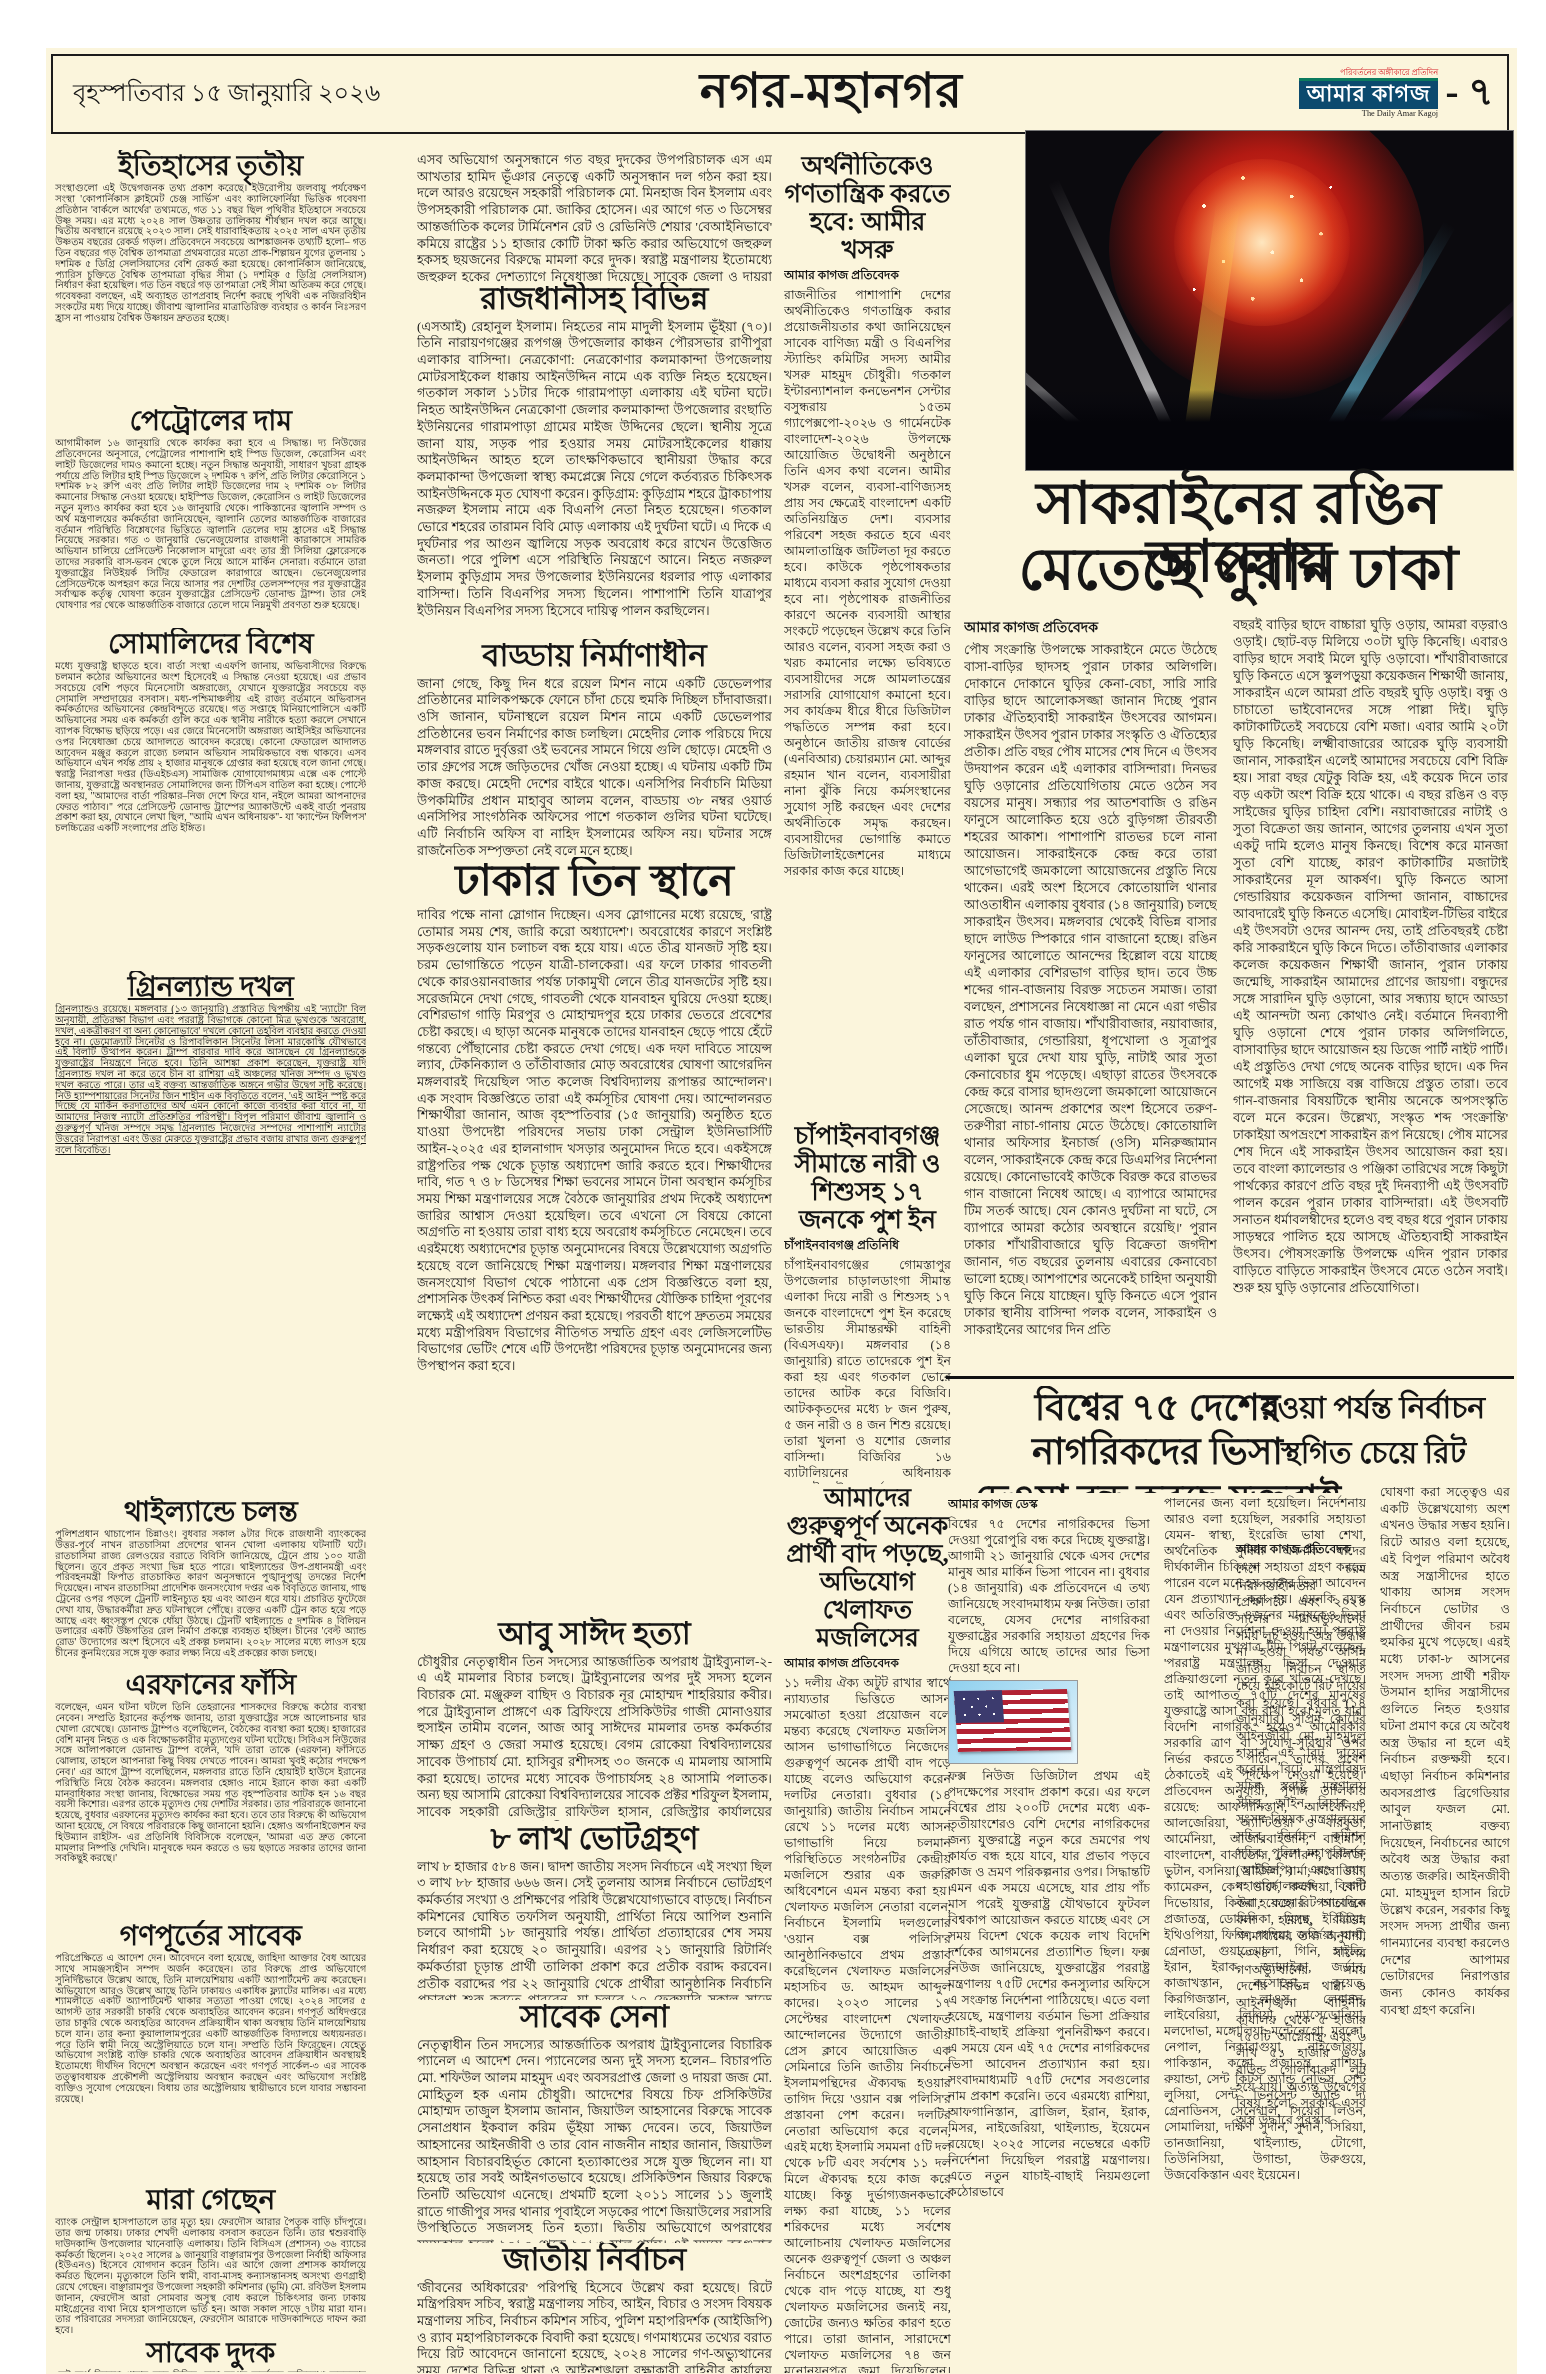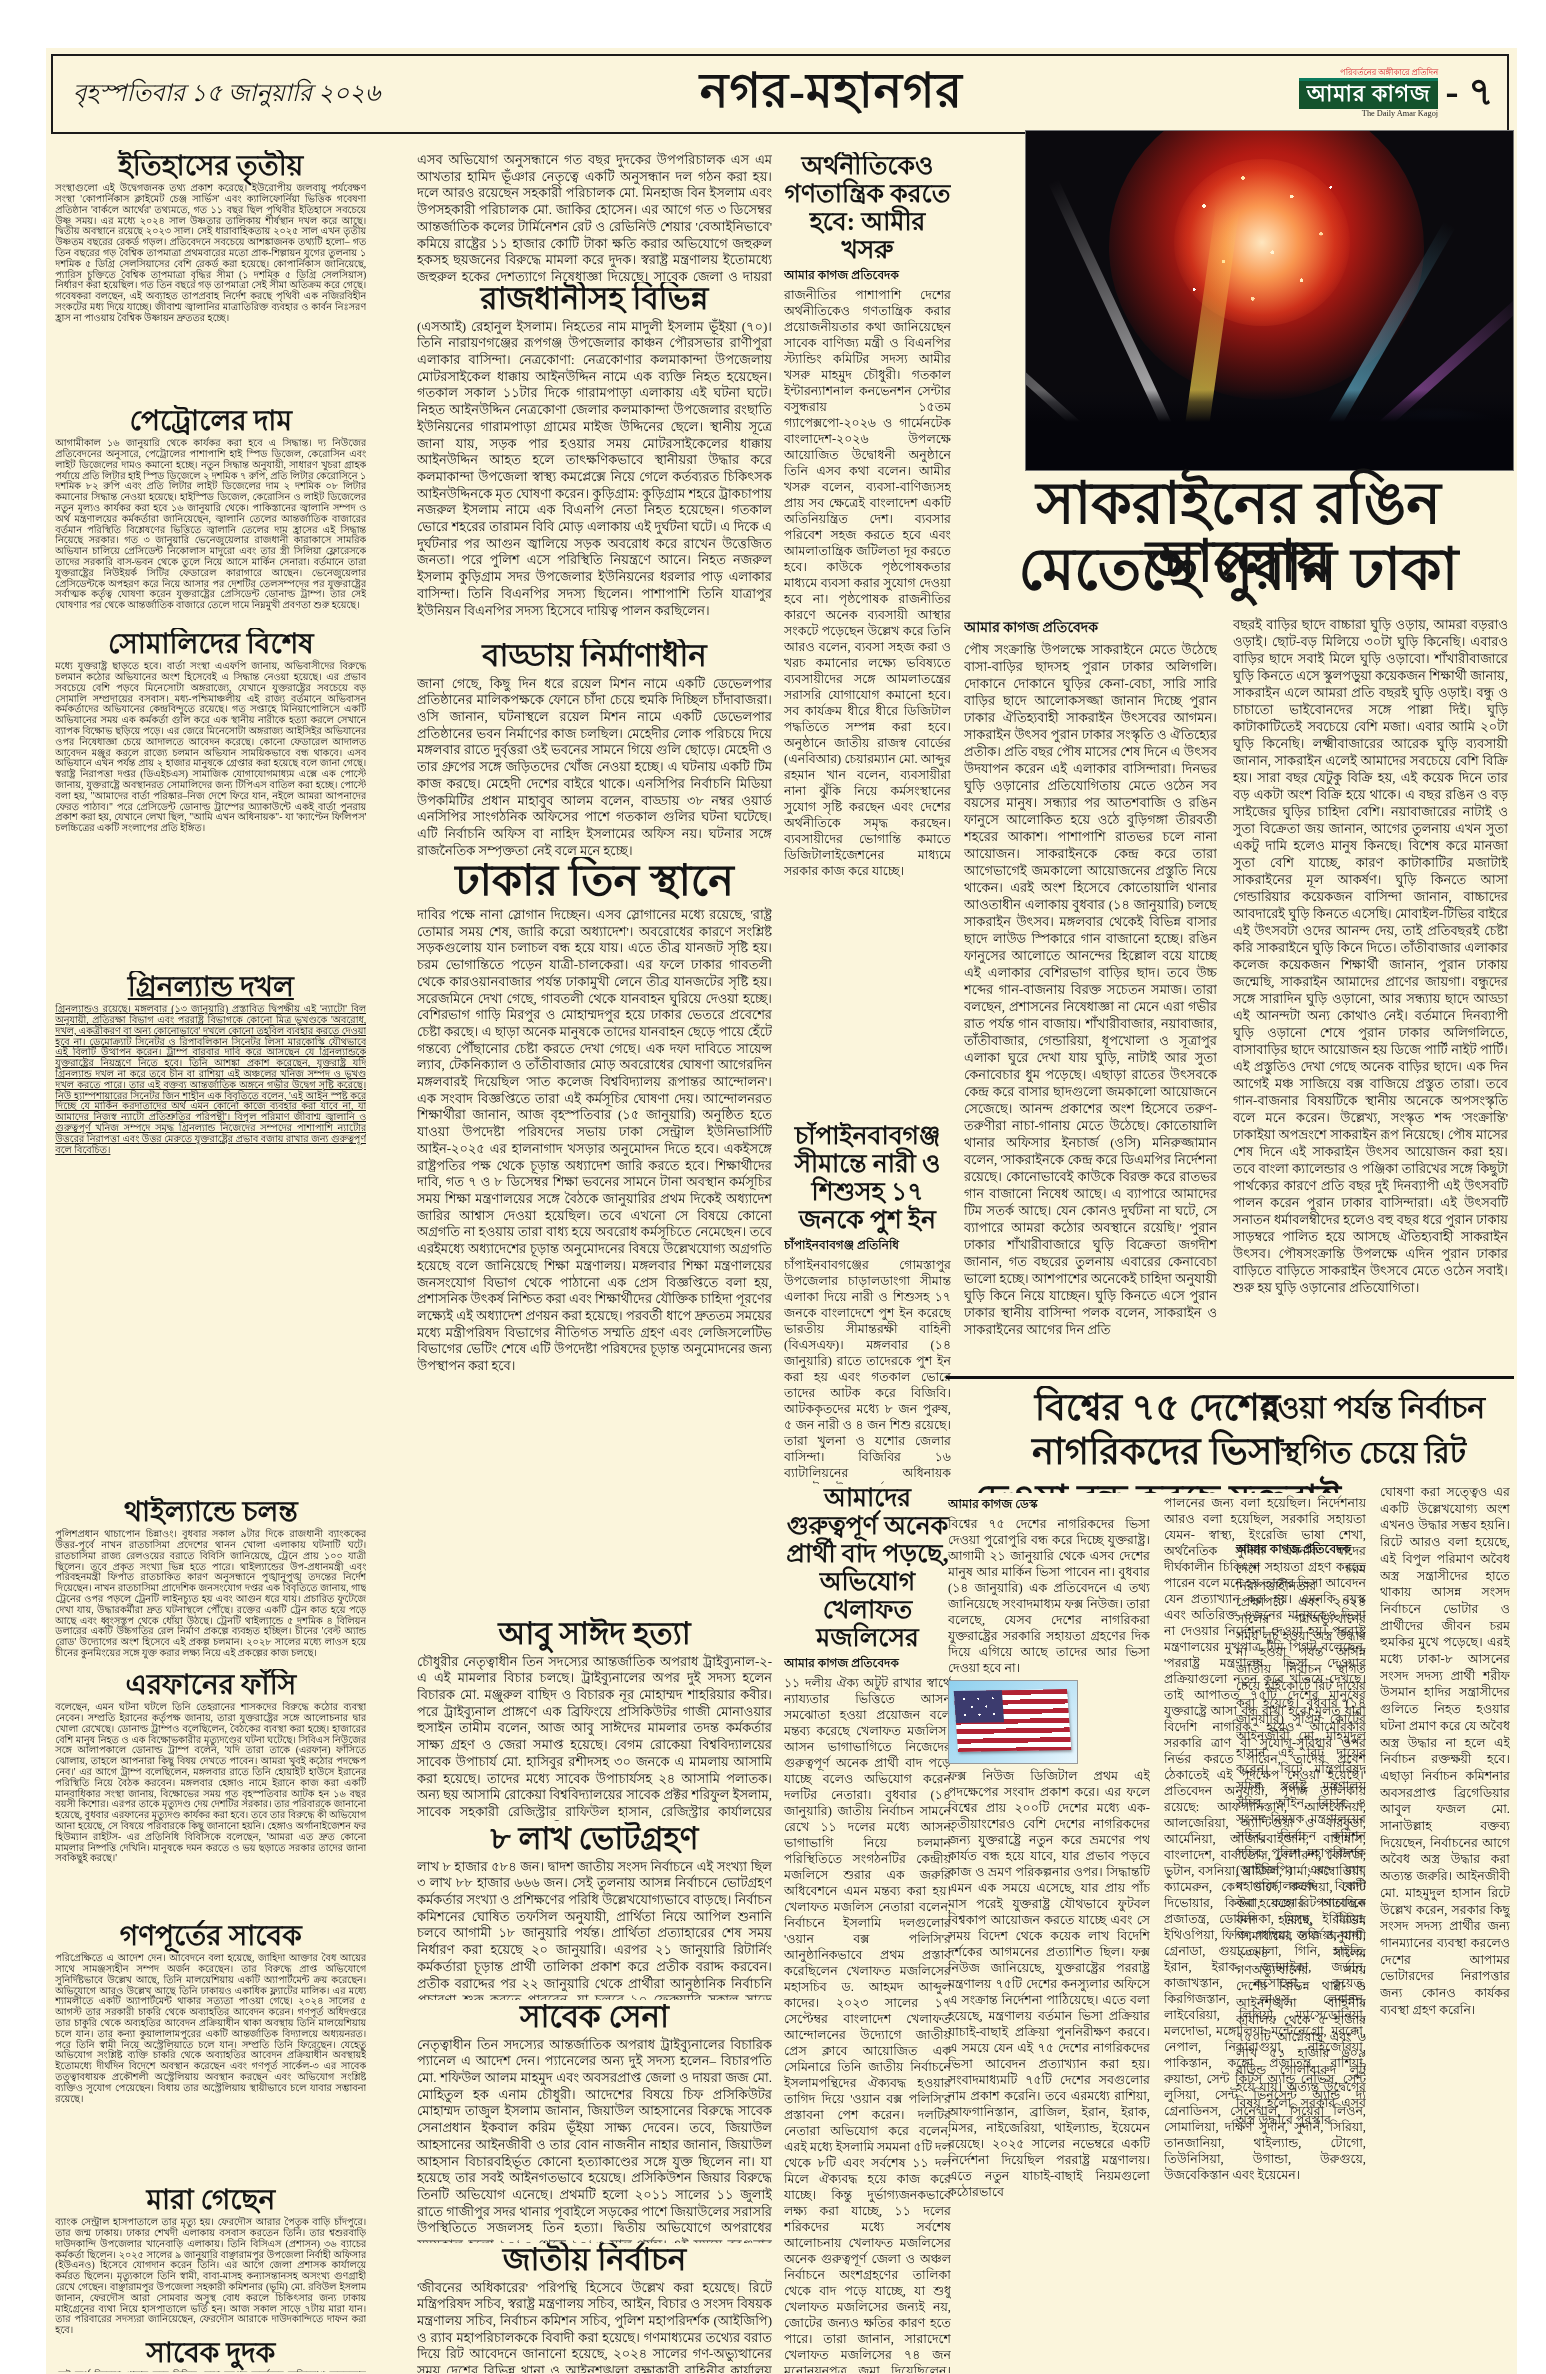--- a/index.html
+++ b/index.html
@@ -2,26 +2,26 @@
 <html style="font-size:15px"><head>
 <meta charset="utf-8">
 <style>
   html,body{margin:0;padding:0;background:#ffffff;}
   .canvas{position:relative;width:1546px;height:2375px;background:#ffffff;overflow:hidden;
           font-family:"Liberation Serif","DejaVu Serif",serif;color:#151515;}
   .page{position:absolute;left:46px;top:48px;width:1471px;height:2326px;background:#fbf5dc;}
   
   .masthead{position:absolute;left:4.6px;top:5.6px;width:1458px;height:80px;border:2.8px solid #1b1b1b;
             background:#fbf5dc;display:flex;align-items:center;justify-content:space-between;box-sizing:border-box;}
-  .mh-date{font-size:24px;padding-left:20.4px;white-space:nowrap;font-style:italic;}
+  .mh-date{font-size:24px;padding-left:20.4px;white-space:nowrap;}
   .mh-section{font-size:48px;font-weight:bold;margin:0;letter-spacing:0.9px;}
   .mh-brand{display:flex;align-items:center;padding-right:13px;}
   .logo-block{display:flex;flex-direction:column;align-items:flex-end;line-height:1;padding-left:17px;}
   .logo-tagline{font-size:8.3px;color:#d61f26;margin-bottom:0.9px;}
-  .logo-name{background:#14532d;color:#ffffff;font-weight:bold;font-size:22px;padding:1.9px 7.4px 3.7px 7.4px;
+  .logo-name{background:#0c4a6e;color:#ffffff;font-weight:bold;font-size:22px;padding:1.9px 7.4px 3.7px 7.4px;
              border-top:3.7px solid #0c7b5e;letter-spacing:0.9px;}
   .logo-sub{font-size:8.3px;color:#222;margin-top:0.9px;}
   .mh-pageno{font-size:39px;font-weight:bold;margin-left:7.4px;}
   
   .a{position:absolute;overflow:hidden;box-sizing:border-box;}
   .a h2{margin:0 0 1.9px 0;text-align:center;font-weight:bold;line-height:1.12;}
   .a p{margin:0;text-align:justify;}
   .byline{font-weight:bold;display:block;margin:0 0 0.9px 0;text-align:left;}
   
   .s1 h2{font-size:28px;}

